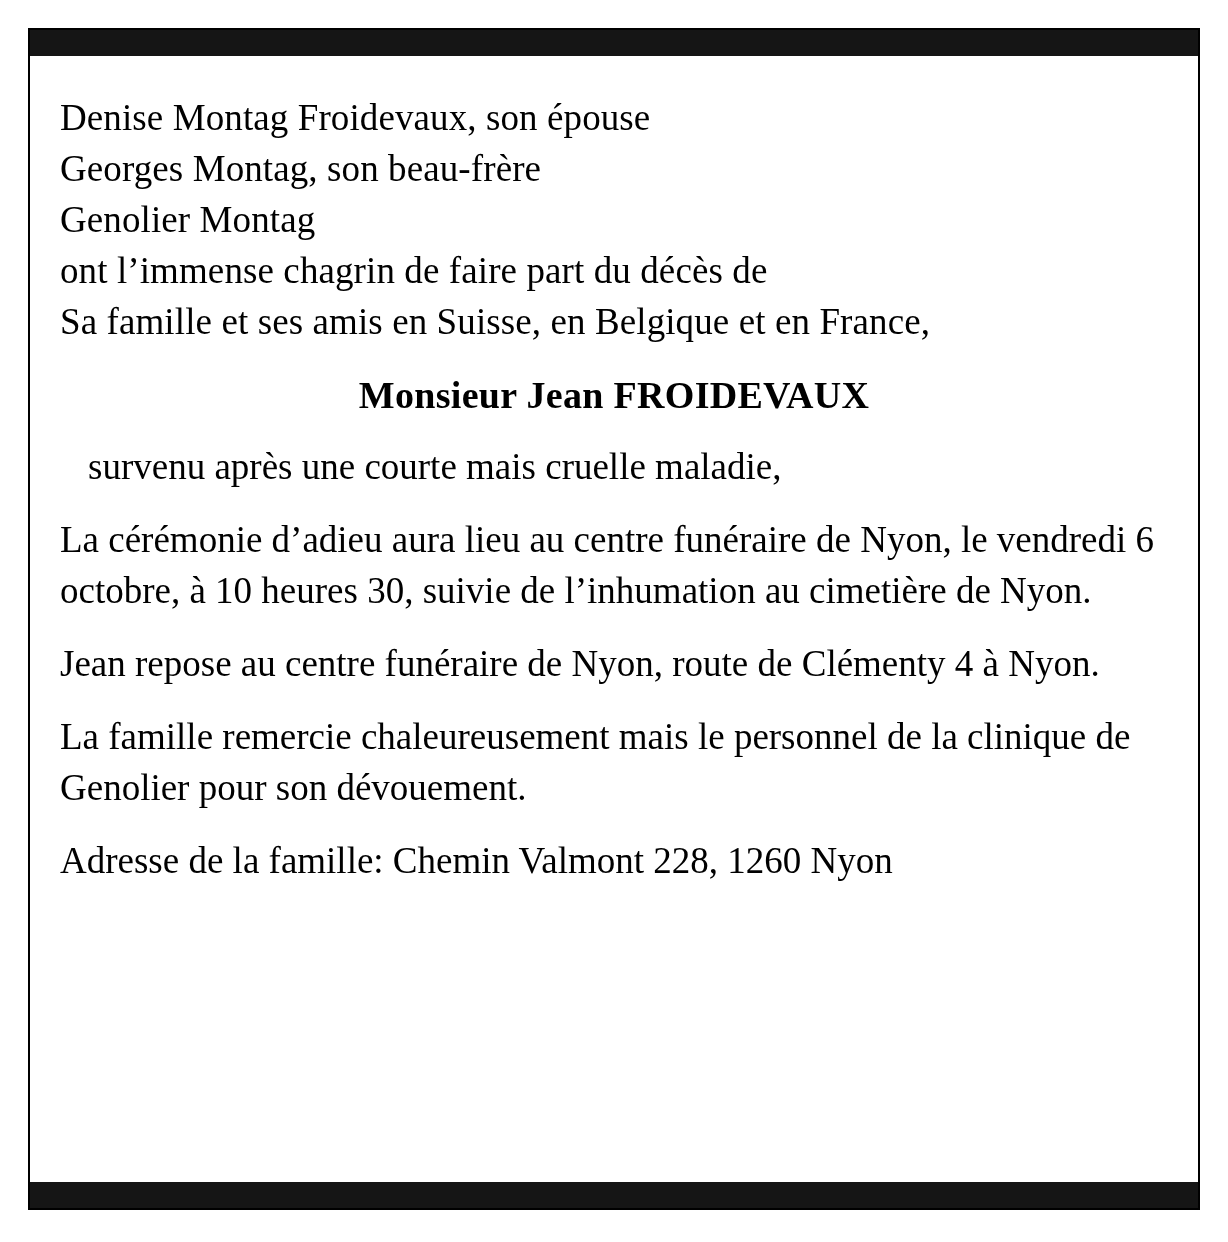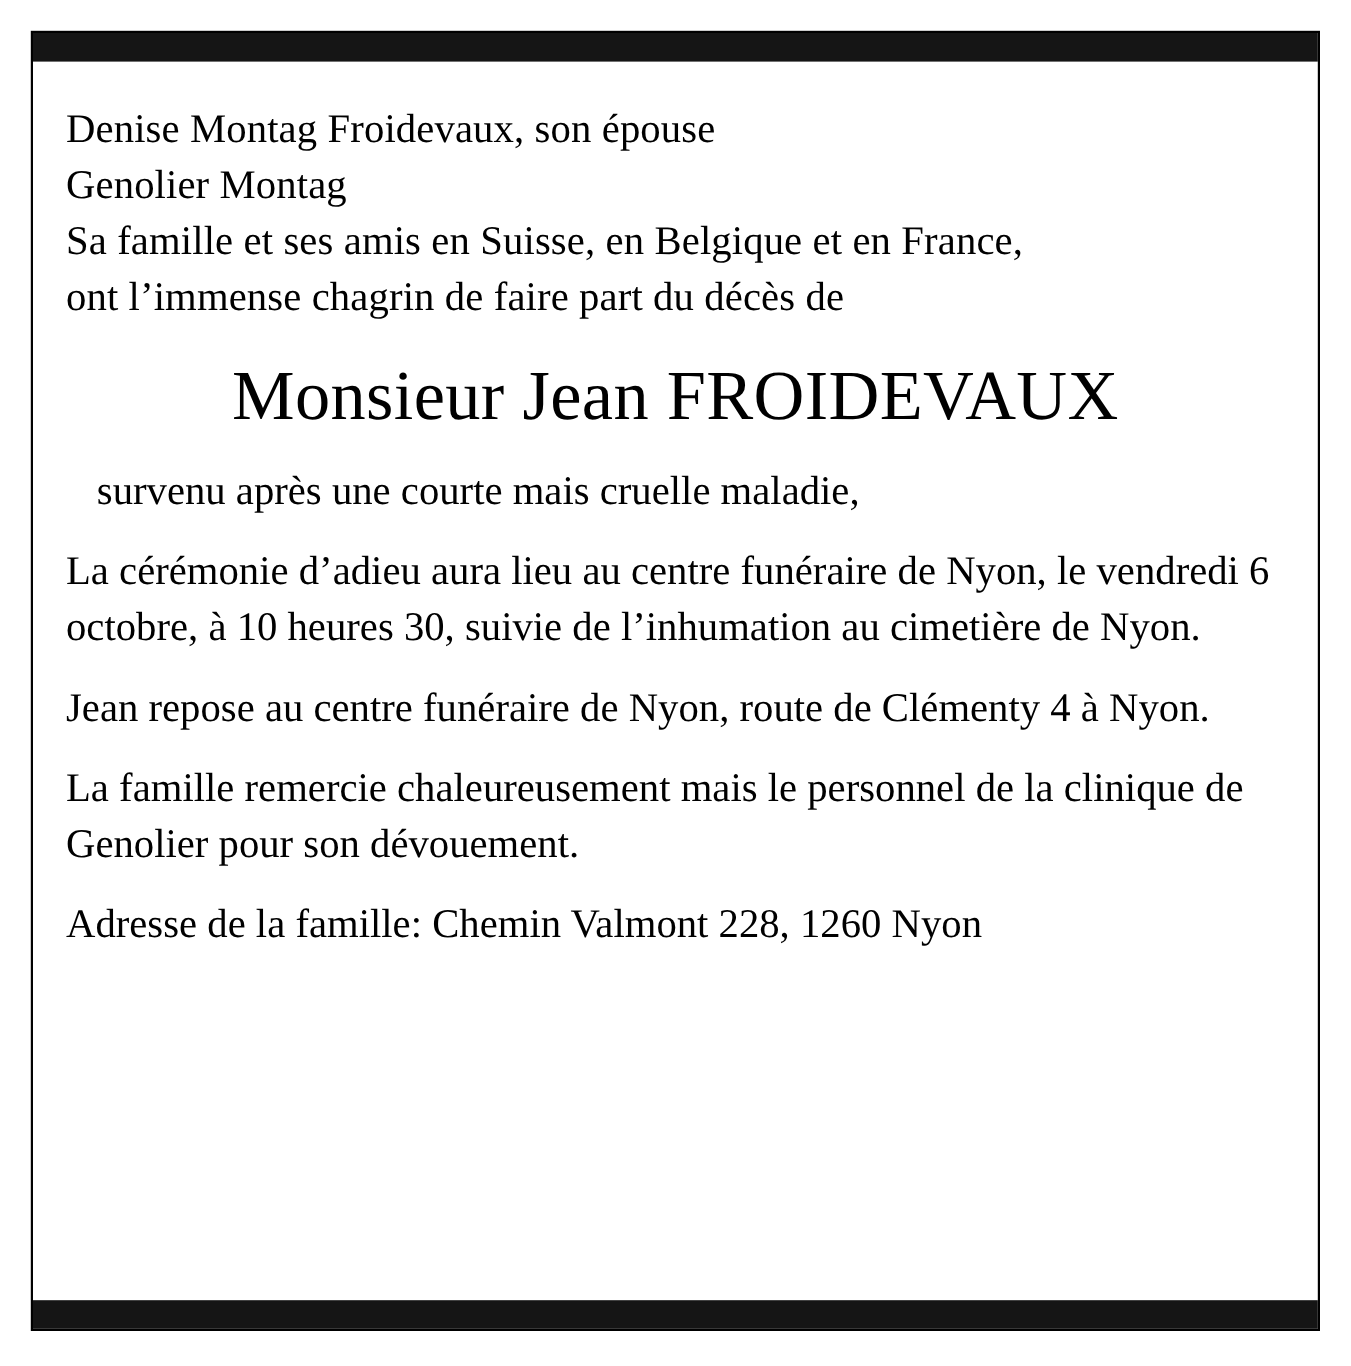--- a/index.html
+++ b/index.html
@@ -48,22 +48,22 @@
   .lines {
     font-size: 37px;
     line-height: 1.38;
     letter-spacing: 0.1px;
   }
   .lines div {
     white-space: nowrap;
   }
   .name {
     text-align: center;
-    font-weight: normal;
-    font-size: 64px;
+    font-weight: bold;
+    font-size: 38px;
     line-height: 1.2;
     margin: 26px 0 22px 0;
     letter-spacing: 0.3px;
   }
   .para {
     font-size: 37px;
     line-height: 1.38;
     margin-bottom: 22px;
   }
   .para.tight div {
@@ -79,23 +79,24 @@
 
 <div class="page">
   <div class="notice">
 
     <div class="bar-top"></div>
 
     <div class="content">
 
       <div class="lines">
         <div>Denise Montag Froidevaux, son épouse</div>
+        <div>Georges Montag, son beau-frère</div>
         <div>Genolier Montag</div>
+        <div>ont l’immense chagrin de faire part du décès de</div>
         <div>Sa famille et ses amis en Suisse, en Belgique et en France,</div>
-        <div>ont l’immense chagrin de faire part du décès de</div>
       </div>
 
       <div class="name">Monsieur Jean FROIDEVAUX</div>
 
       <div class="para tight">
         <div>survenu après une courte mais cruelle maladie,</div>
       </div>
 
       <div class="para">La cérémonie d’adieu aura lieu au centre funéraire de Nyon, le vendredi 6 octobre, à 10 heures 30, suivie de l’inhumation au cimetière de Nyon.</div>
 

